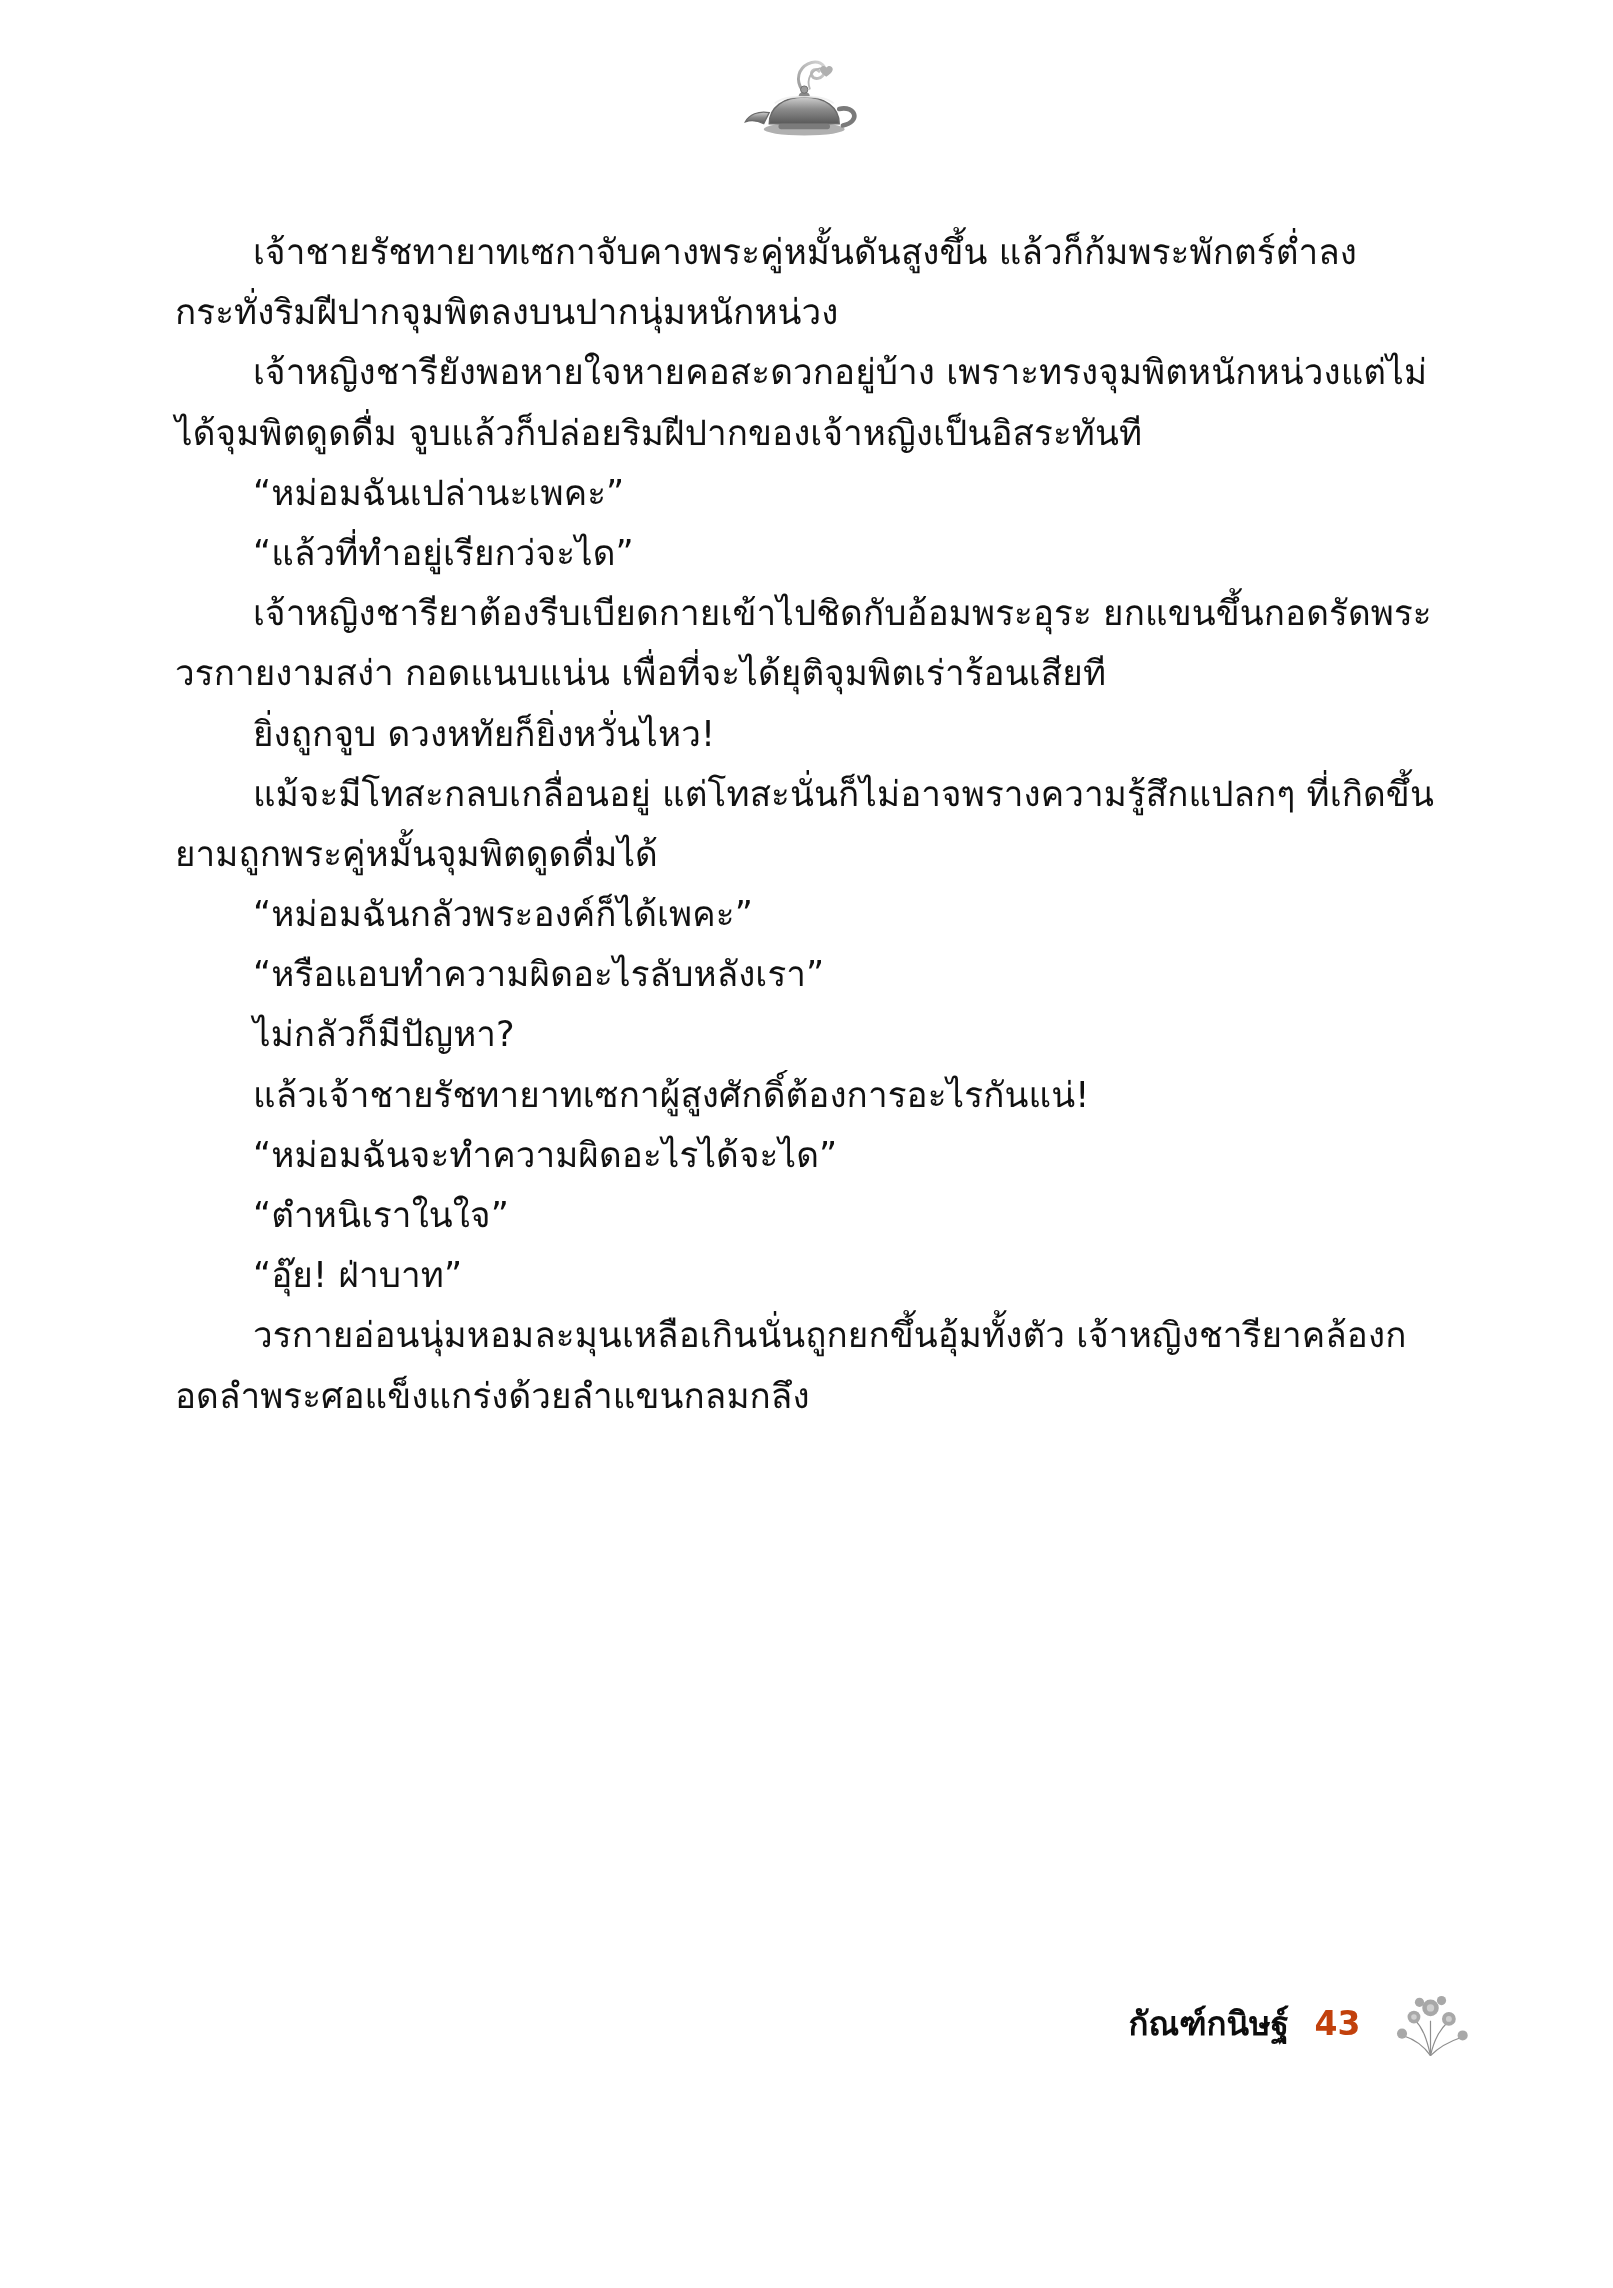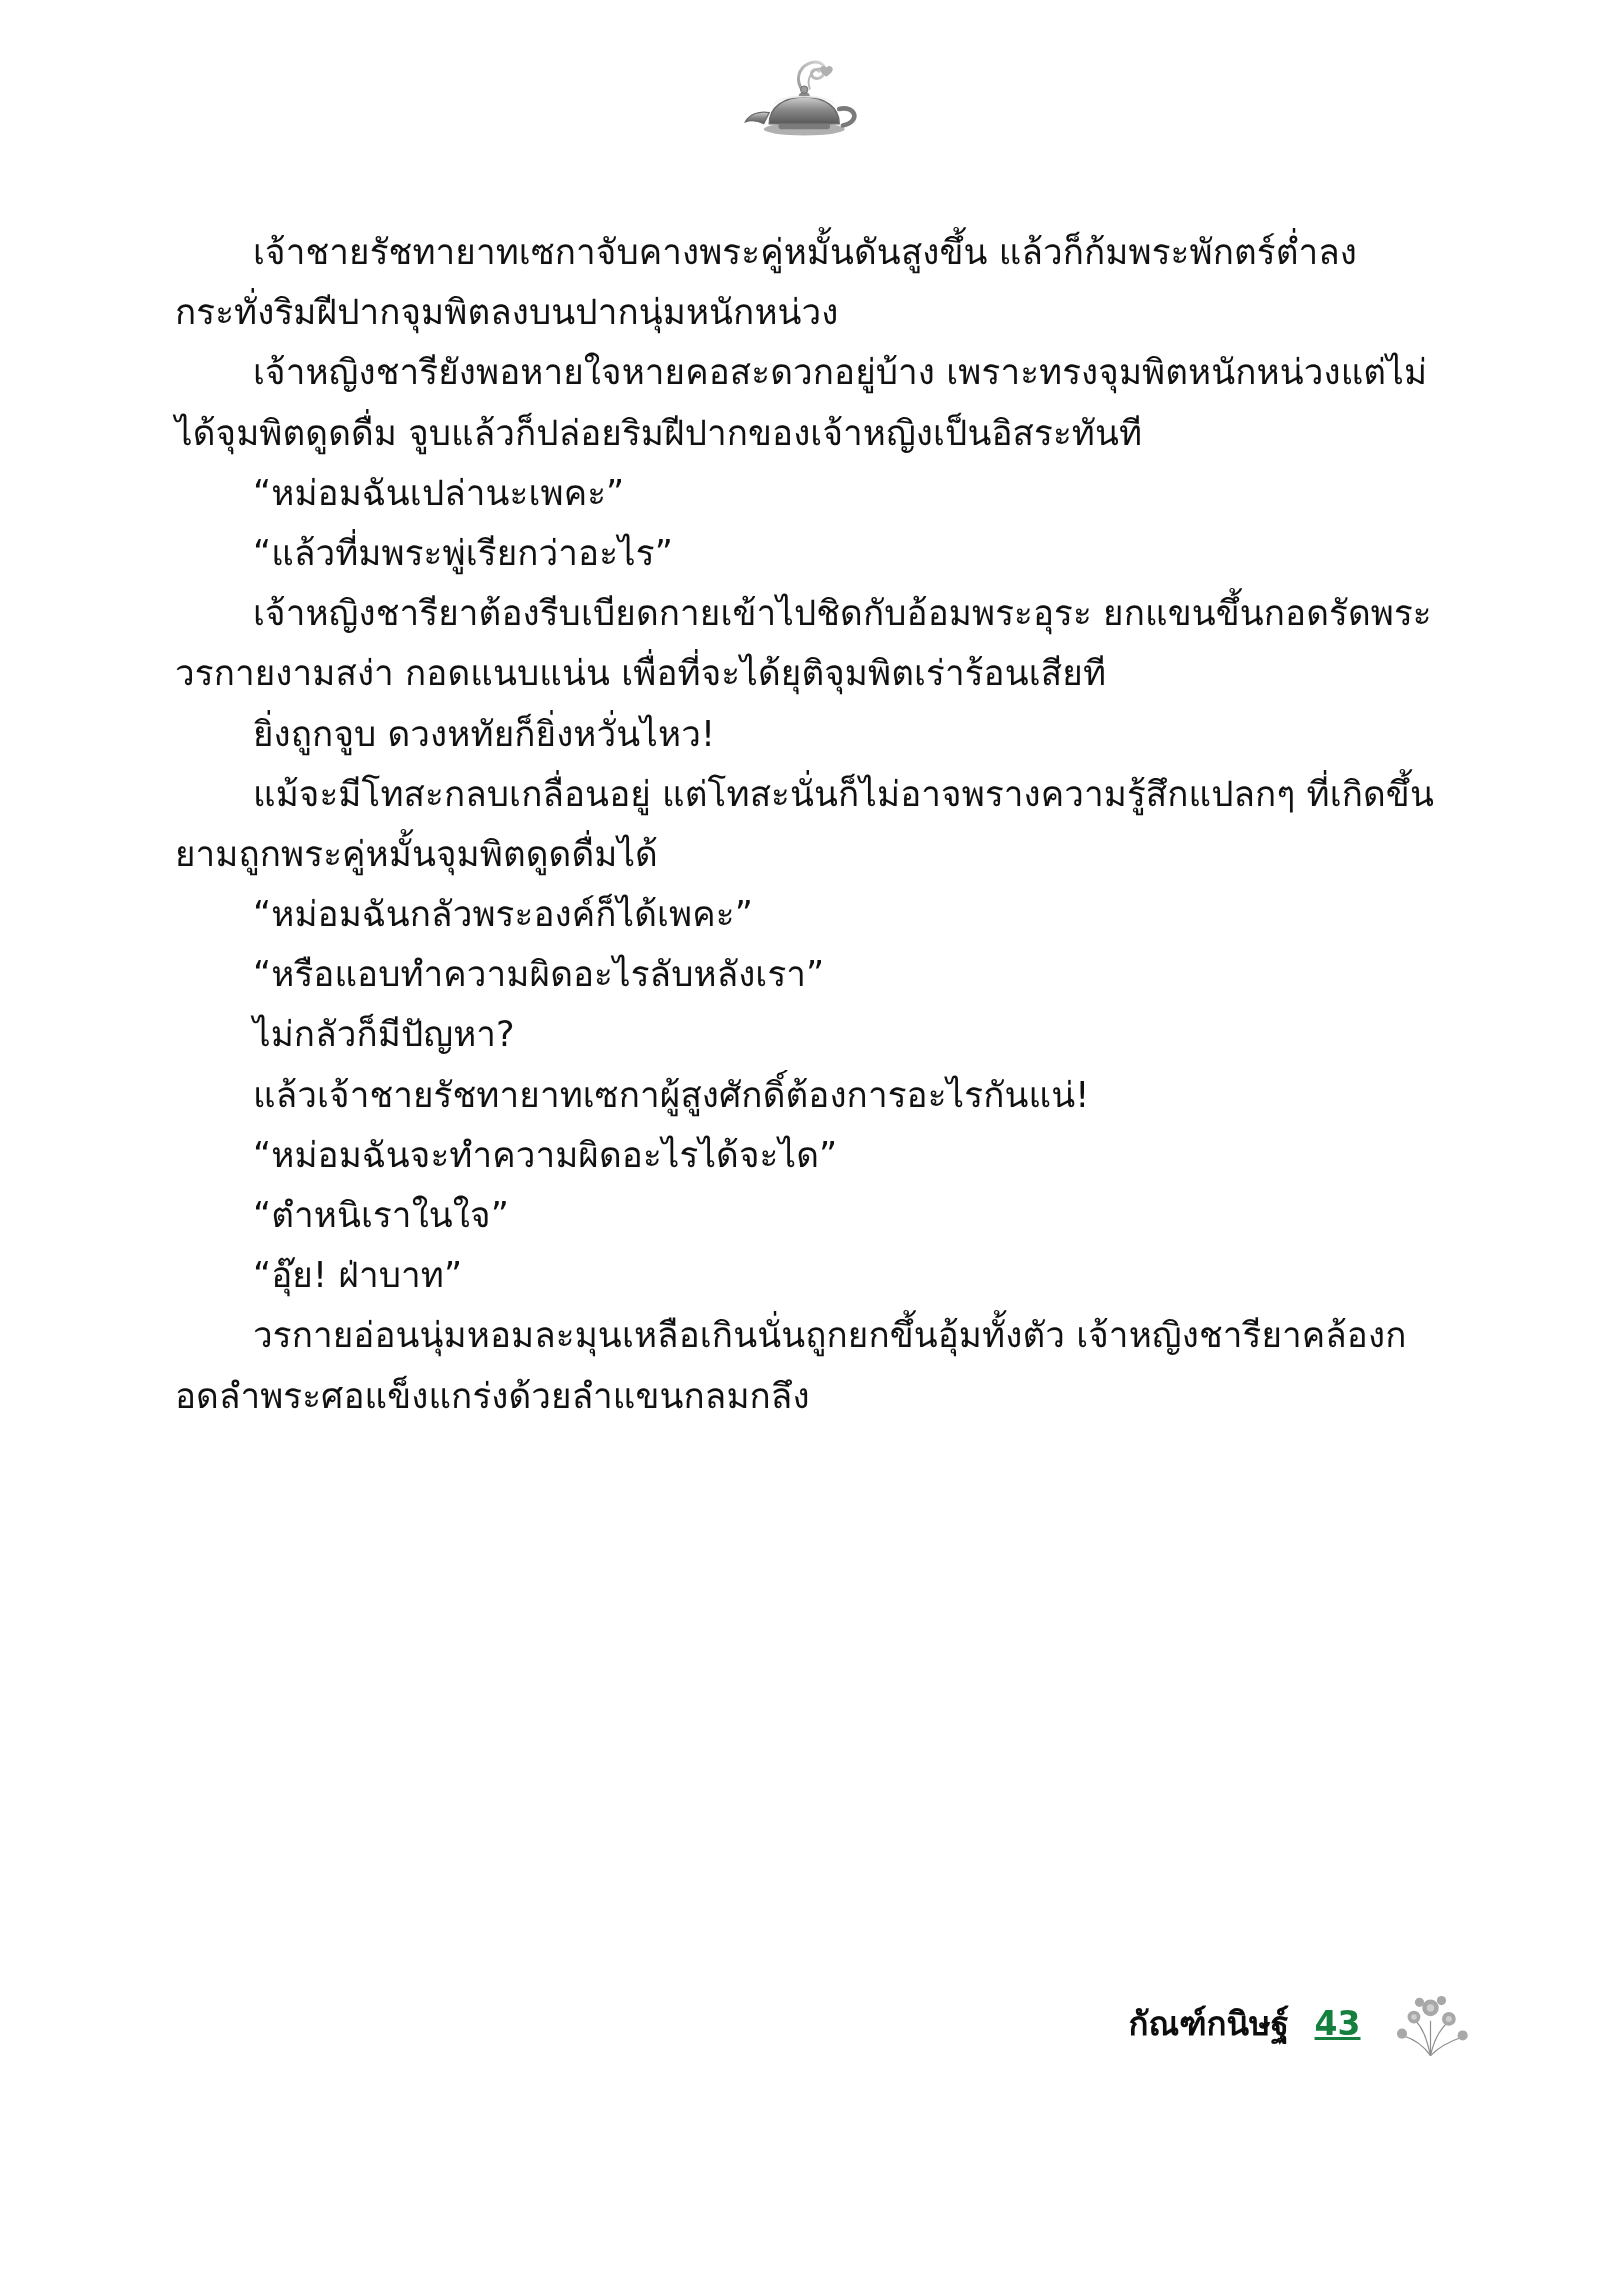--- a/index.html
+++ b/index.html
@@ -64,24 +64,23 @@
   }
   .footer-title {
     font-size: 33px;
     font-weight: bold;
     color: #0d0d0d;
     font-family: "DejaVu Sans", sans-serif;
   }
   .footer-pageno {
     font-size: 33px;
     font-weight: bold;
-    color: #15803d;
+    color: #c2410c;
     font-family: "DejaVu Sans", sans-serif;
     margin-left: 5.5px;
-    text-decoration: underline;
   }
   .footer-ornament {
     width: 89px;
     height: 79px;
     margin-left: 5.5px;
     display: block;
   }
 </style>
 </head>
 <body>
@@ -119,21 +118,21 @@
       <circle cx="72" cy="45" r="4" fill="#9b9b9b" stroke="#6a6a6a" stroke-width="1"></circle>
 
       <rect x="44" y="82" width="56" height="6" rx="3" fill="#7b7b7b"></rect>
     </svg>
   </div>
 
   <div class="content">
     <p class="para indent">เจ้าชายรัชทายาทเซกาจับคางพระคู่หมั้นดันสูงขึ้น แล้วก็ก้มพระพักตร์ต่ำลงกระทั่งริมฝีปากจุมพิตลงบนปากนุ่มหนักหน่วง</p>
     <p class="para indent">เจ้าหญิงชารียังพอหายใจหายคอสะดวกอยู่บ้าง เพราะทรงจุมพิตหนักหน่วงแต่ไม่ได้จุมพิตดูดดื่ม จูบแล้วก็ปล่อยริมฝีปากของเจ้าหญิงเป็นอิสระทันที</p>
     <p class="para indent">“หม่อมฉันเปล่านะเพคะ”</p>
-    <p class="para indent">“แล้วที่มพระพู่เรียกว่าอะไร”</p>
+    <p class="para indent">“แล้วที่ทำอยู่เรียกว่จะได”</p>
     <p class="para indent">เจ้าหญิงชารียาต้องรีบเบียดกายเข้าไปชิดกับอ้อมพระอุระ ยกแขนขึ้นกอดรัดพระวรกายงามสง่า กอดแนบแน่น เพื่อที่จะได้ยุติจุมพิตเร่าร้อนเสียที</p>
     <p class="para indent">ยิ่งถูกจูบ ดวงหทัยก็ยิ่งหวั่นไหว!</p>
     <p class="para indent">แม้จะมีโทสะกลบเกลื่อนอยู่ แต่โทสะนั่นก็ไม่อาจพรางความรู้สึกแปลกๆ ที่เกิดขึ้นยามถูกพระคู่หมั้นจุมพิตดูดดื่มได้</p>
     <p class="para indent">“หม่อมฉันกลัวพระองค์ก็ได้เพคะ”</p>
     <p class="para indent">“หรือแอบทำความผิดอะไรลับหลังเรา”</p>
     <p class="para indent">ไม่กลัวก็มีปัญหา?</p>
     <p class="para indent">แล้วเจ้าชายรัชทายาทเซกาผู้สูงศักดิ์ต้องการอะไรกันแน่!</p>
     <p class="para indent">“หม่อมฉันจะทำความผิดอะไรได้จะได”</p>
     <p class="para indent">“ตำหนิเราในใจ”</p>
     <p class="para indent">“อุ๊ย! ฝ่าบาท”</p>

